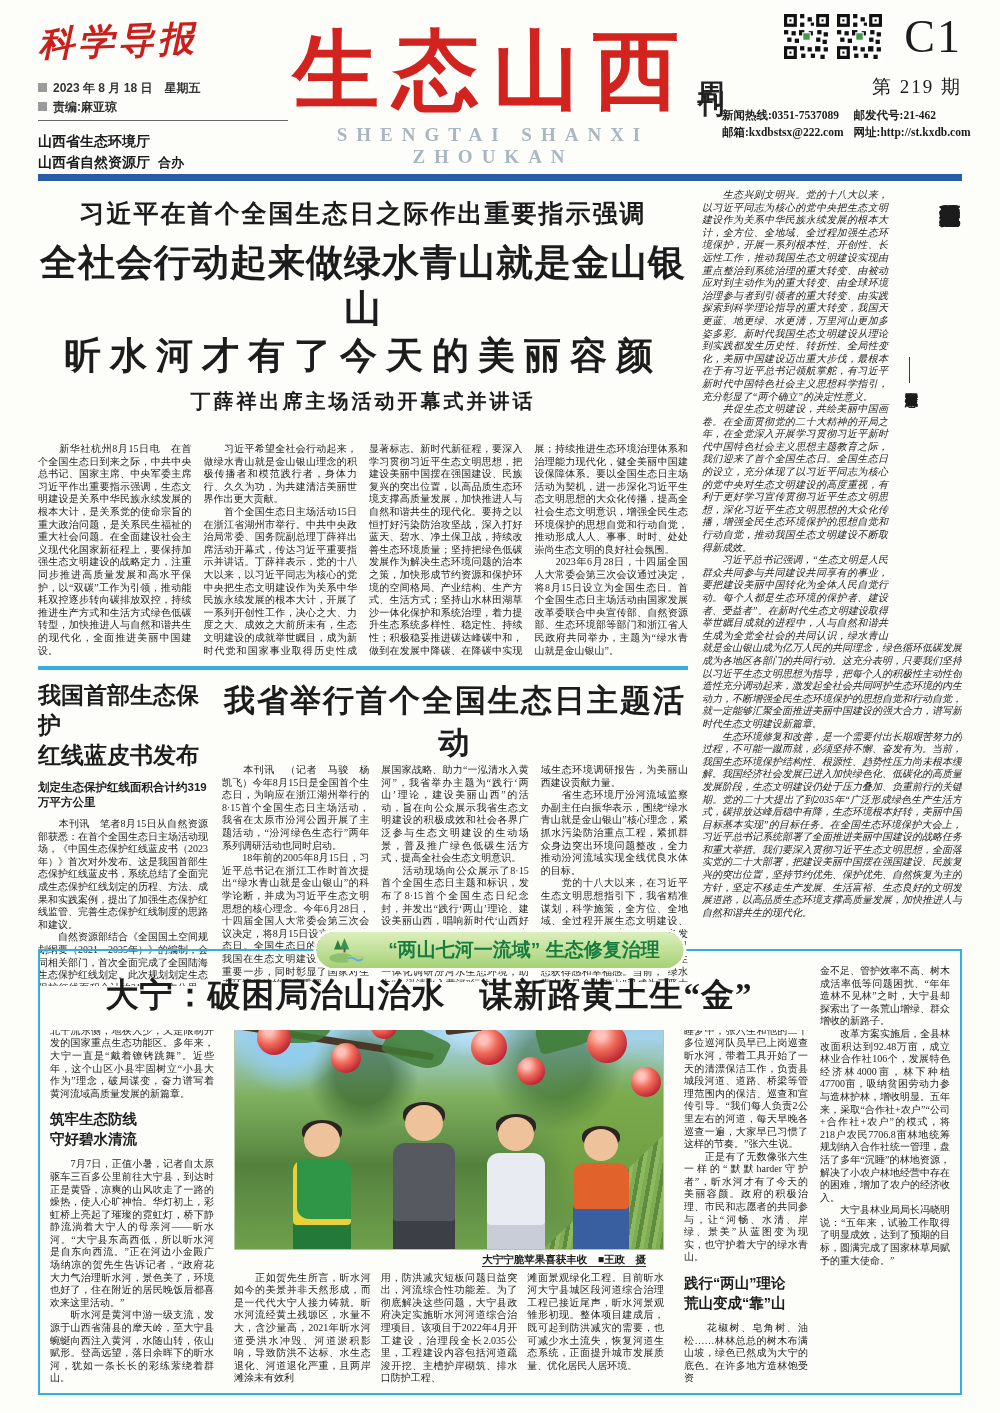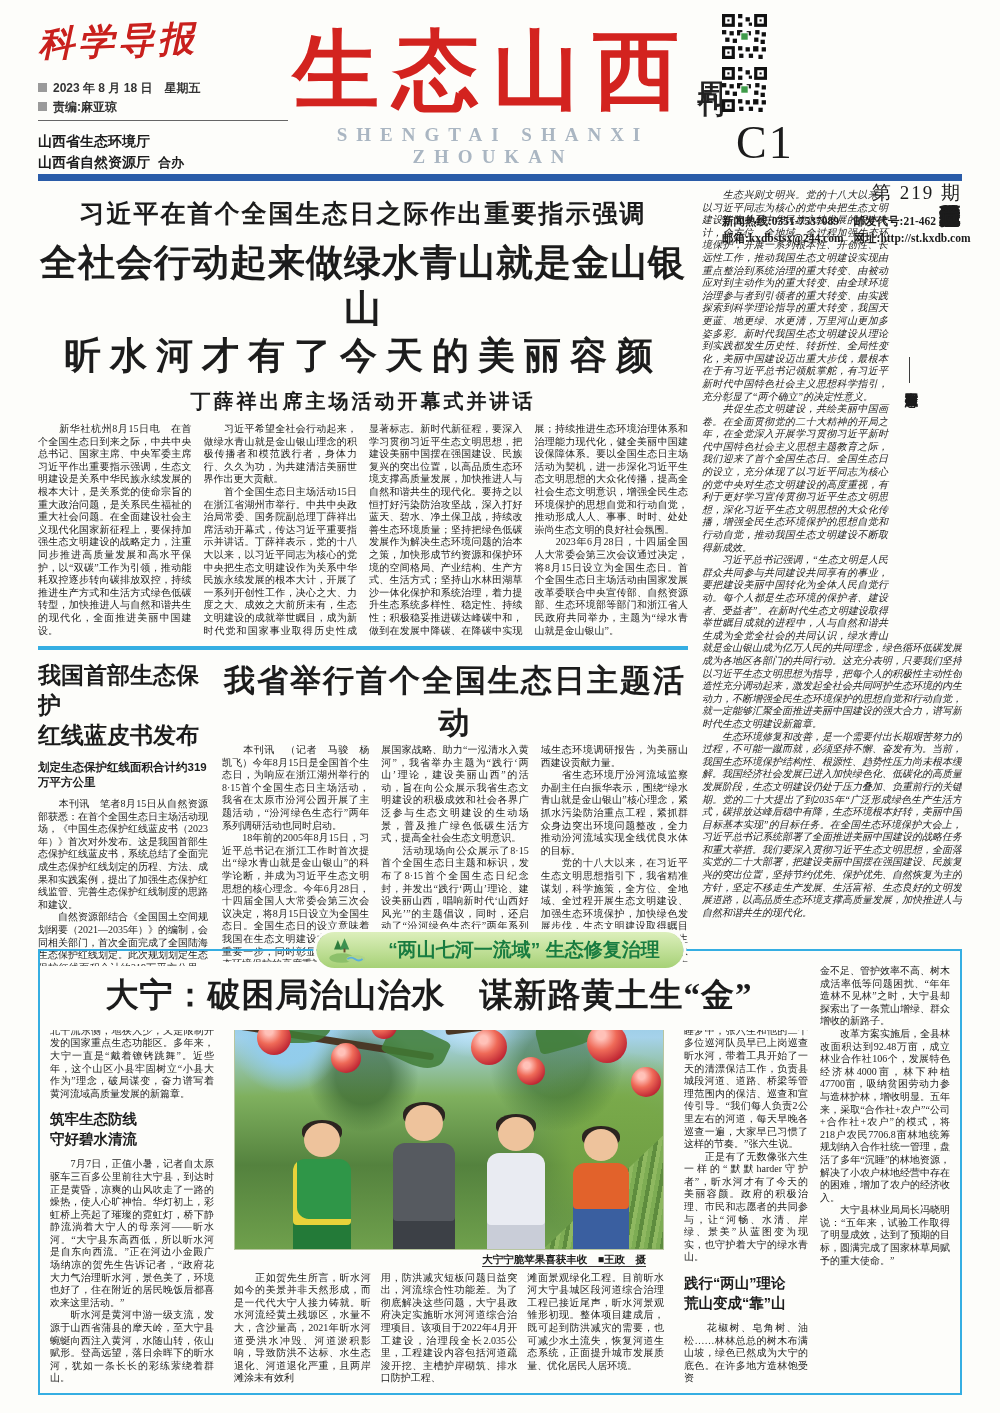--- a/index.html
+++ b/index.html
@@ -22,41 +22,41 @@
             line-height:21px; white-space:pre-line; }
   .mh-joint { font-size:13px; }
   .mh-center { position:absolute; left:250px; top:10px; width:410px; text-align:center; }
   .mh-title { font-family:"DejaVu Serif", serif; font-weight:900; color:#d3231f;
               font-size:86px; line-height:92px; letter-spacing:14px; }
   .mh-en { margin-top:8px; color:#aab6c2; font-size:19px; letter-spacing:9px;
            font-family:"Liberation Serif", serif; font-weight:bold; }
   .mh-weekly { position:absolute; left:655px; top:46px; writing-mode:vertical-rl;
                font-size:27px; letter-spacing:10px; color:#222; font-weight:bold; }
   .mh-right { position:absolute; right:0; top:0; width:240px; }
-  .mh-right-top { display:flex; justify-content:flex-end; align-items:flex-start; gap:8px;flex-direction:column; }
+  .mh-right-top { display:flex; justify-content:flex-end; align-items:flex-start; gap:8px; }
   .qr { width:45px; height:45px; }
   .page-code { font-size:46px; line-height:46px; font-family:"Liberation Serif", serif;
                margin-left:14px; letter-spacing:2px; }
   .issue { text-align:right; font-size:19px; margin-top:14px; letter-spacing:2px; }
   .contacts { display:grid; grid-template-columns:1fr 1fr; gap:2px 10px; margin-top:8px;
               font-size:11.5px; font-weight:bold; white-space:nowrap; }
   .rule-blue { height:7px; background:#2a5ca8; margin-top:2px; }
 
   
   .top-zone { display:flex; gap:14px; margin-top:8px; height:730px; }
   .left-col { width:650px; }
   .right-col { flex:1; overflow:hidden; }
 
   .kicker { text-align:center; font-family:"Liberation Sans", sans-serif; font-weight:800;
             font-size:25px; letter-spacing:2px; margin:8px 0 10px; }
   .h1 { text-align:center; font-family:"Liberation Sans", sans-serif; font-weight:800;
         font-size:37px; letter-spacing:1px; line-height:46px; }
   .h2 { text-align:center; font-family:"Liberation Sans", sans-serif; font-weight:800;
         font-size:37px; letter-spacing:9px; line-height:48px; }
-  .deck { text-align:center; font-weight:bold; font-size:20px; letter-spacing:3px; margin:8px 0 8px; }
+  .deck { text-align:center; font-weight:bold; font-size:20px; letter-spacing:3px; margin:8px 0 28px; }
   .lead-body { display:flex; gap:12px; height:214px; overflow:hidden; }
   .lead-body .col { flex:1; overflow:hidden; }
   .p { text-align:justify; white-space:pre-line; font-size:10px; line-height:12.6px; }
   .rule-cyan { height:4px; background:#35aee2; margin:9px 0 10px; }
 
   
   .mid-band { display:flex; gap:14px; height:306px; overflow:hidden; }
   .bluebook { width:170px; }
   .bb-title { font-family:"Liberation Sans", sans-serif; font-weight:800; font-size:23px;
               line-height:30px; white-space:pre-line; }
@@ -214,21 +214,21 @@
           </svg>
         <svg class="qr">
             <use href="#qr"></use>
           </svg>
         <div class="page-code">C1</div>
       </div>
       <div class="issue">第 219 期</div>
       <div class="contacts">
         <span>新闻热线:0351-7537089</span>
         <span>邮发代号:21-462</span>
-        <span>邮箱:kxdbstsx@244.com</span>
+        <span>邮箱:kxdbstsx@222.com</span>
         <span>网址:http://st.kxdb.com</span>
       </div>
     </div>
   </header>
 
   <div class="rule-blue"></div>
 
   <div class="top-zone">
     <div class="left-col">
 

